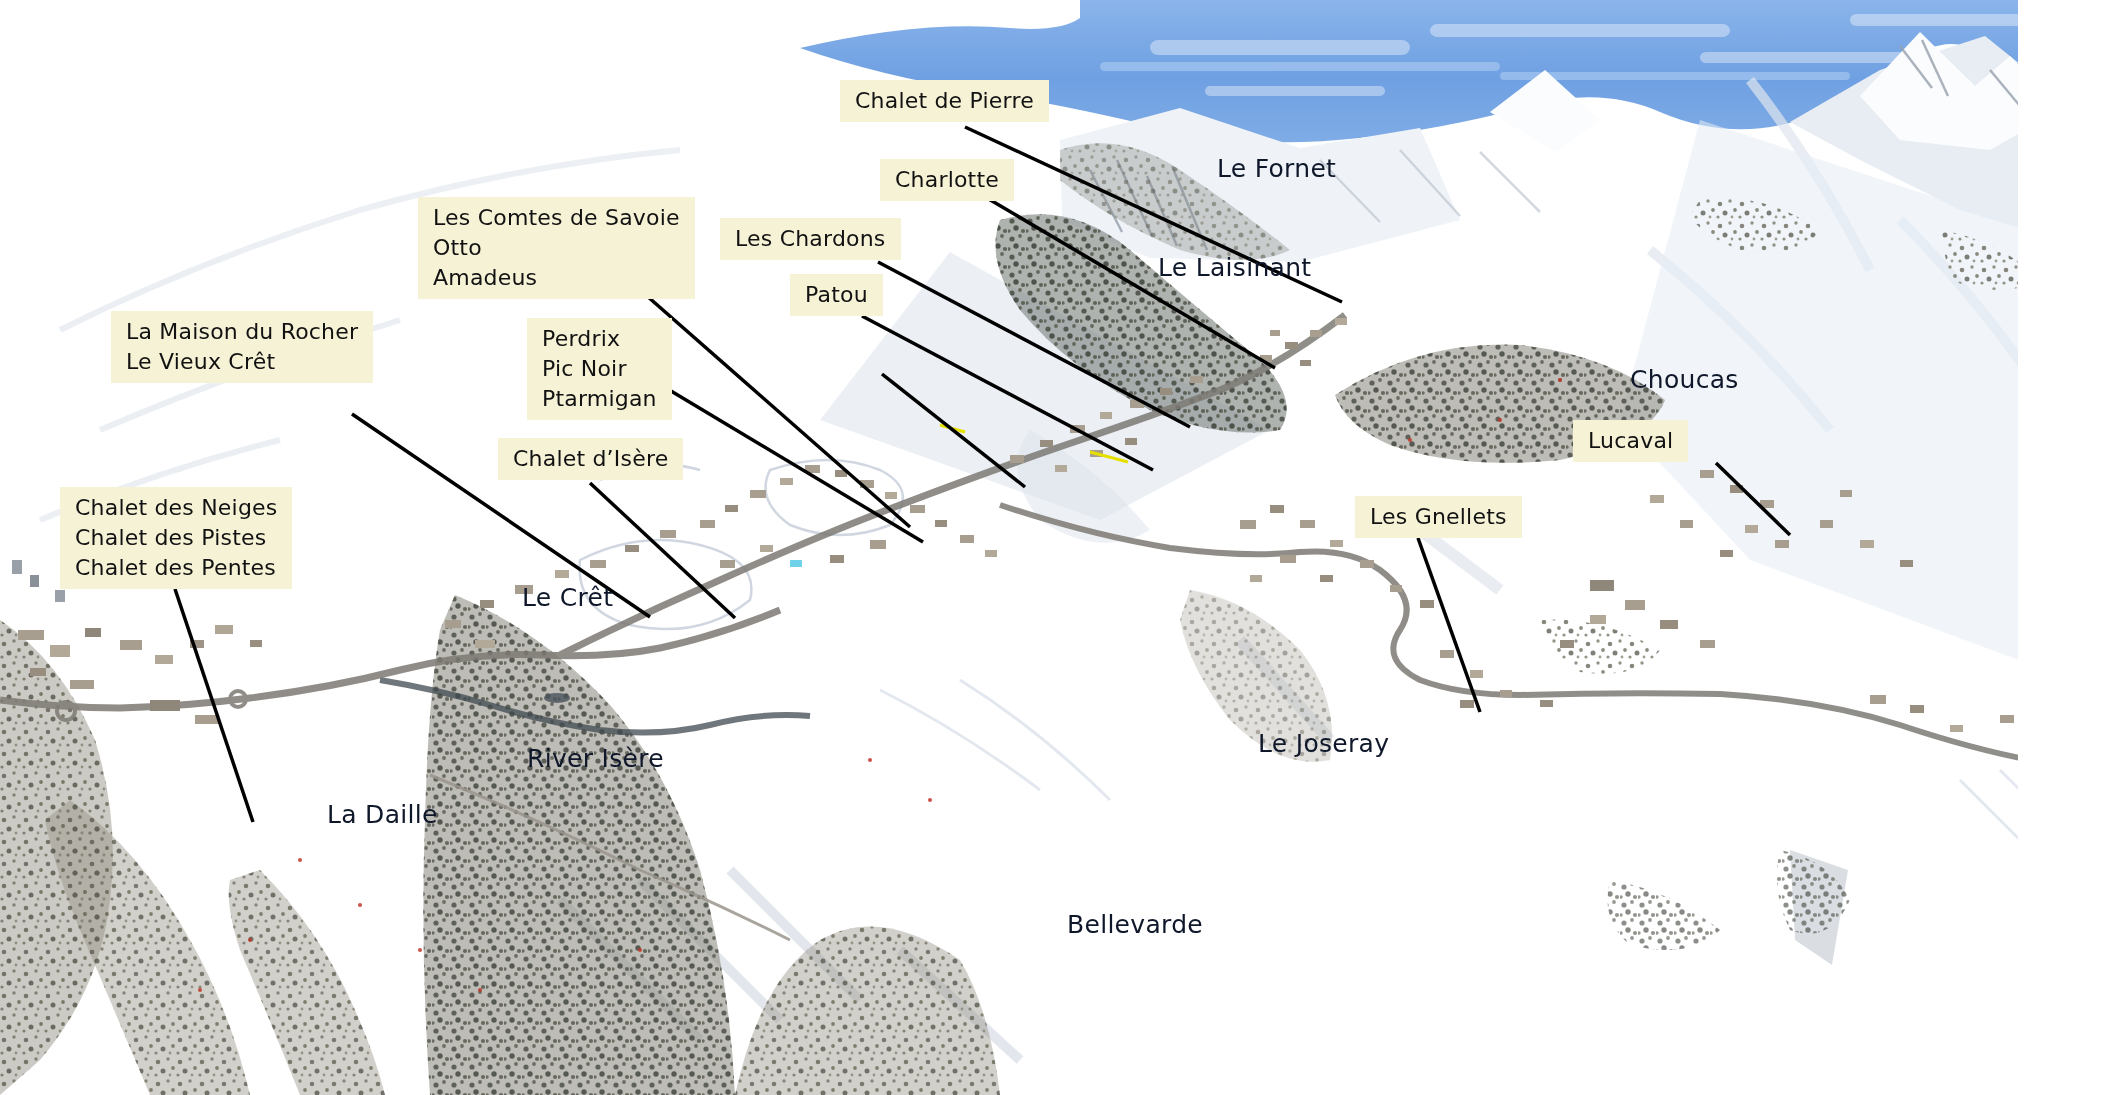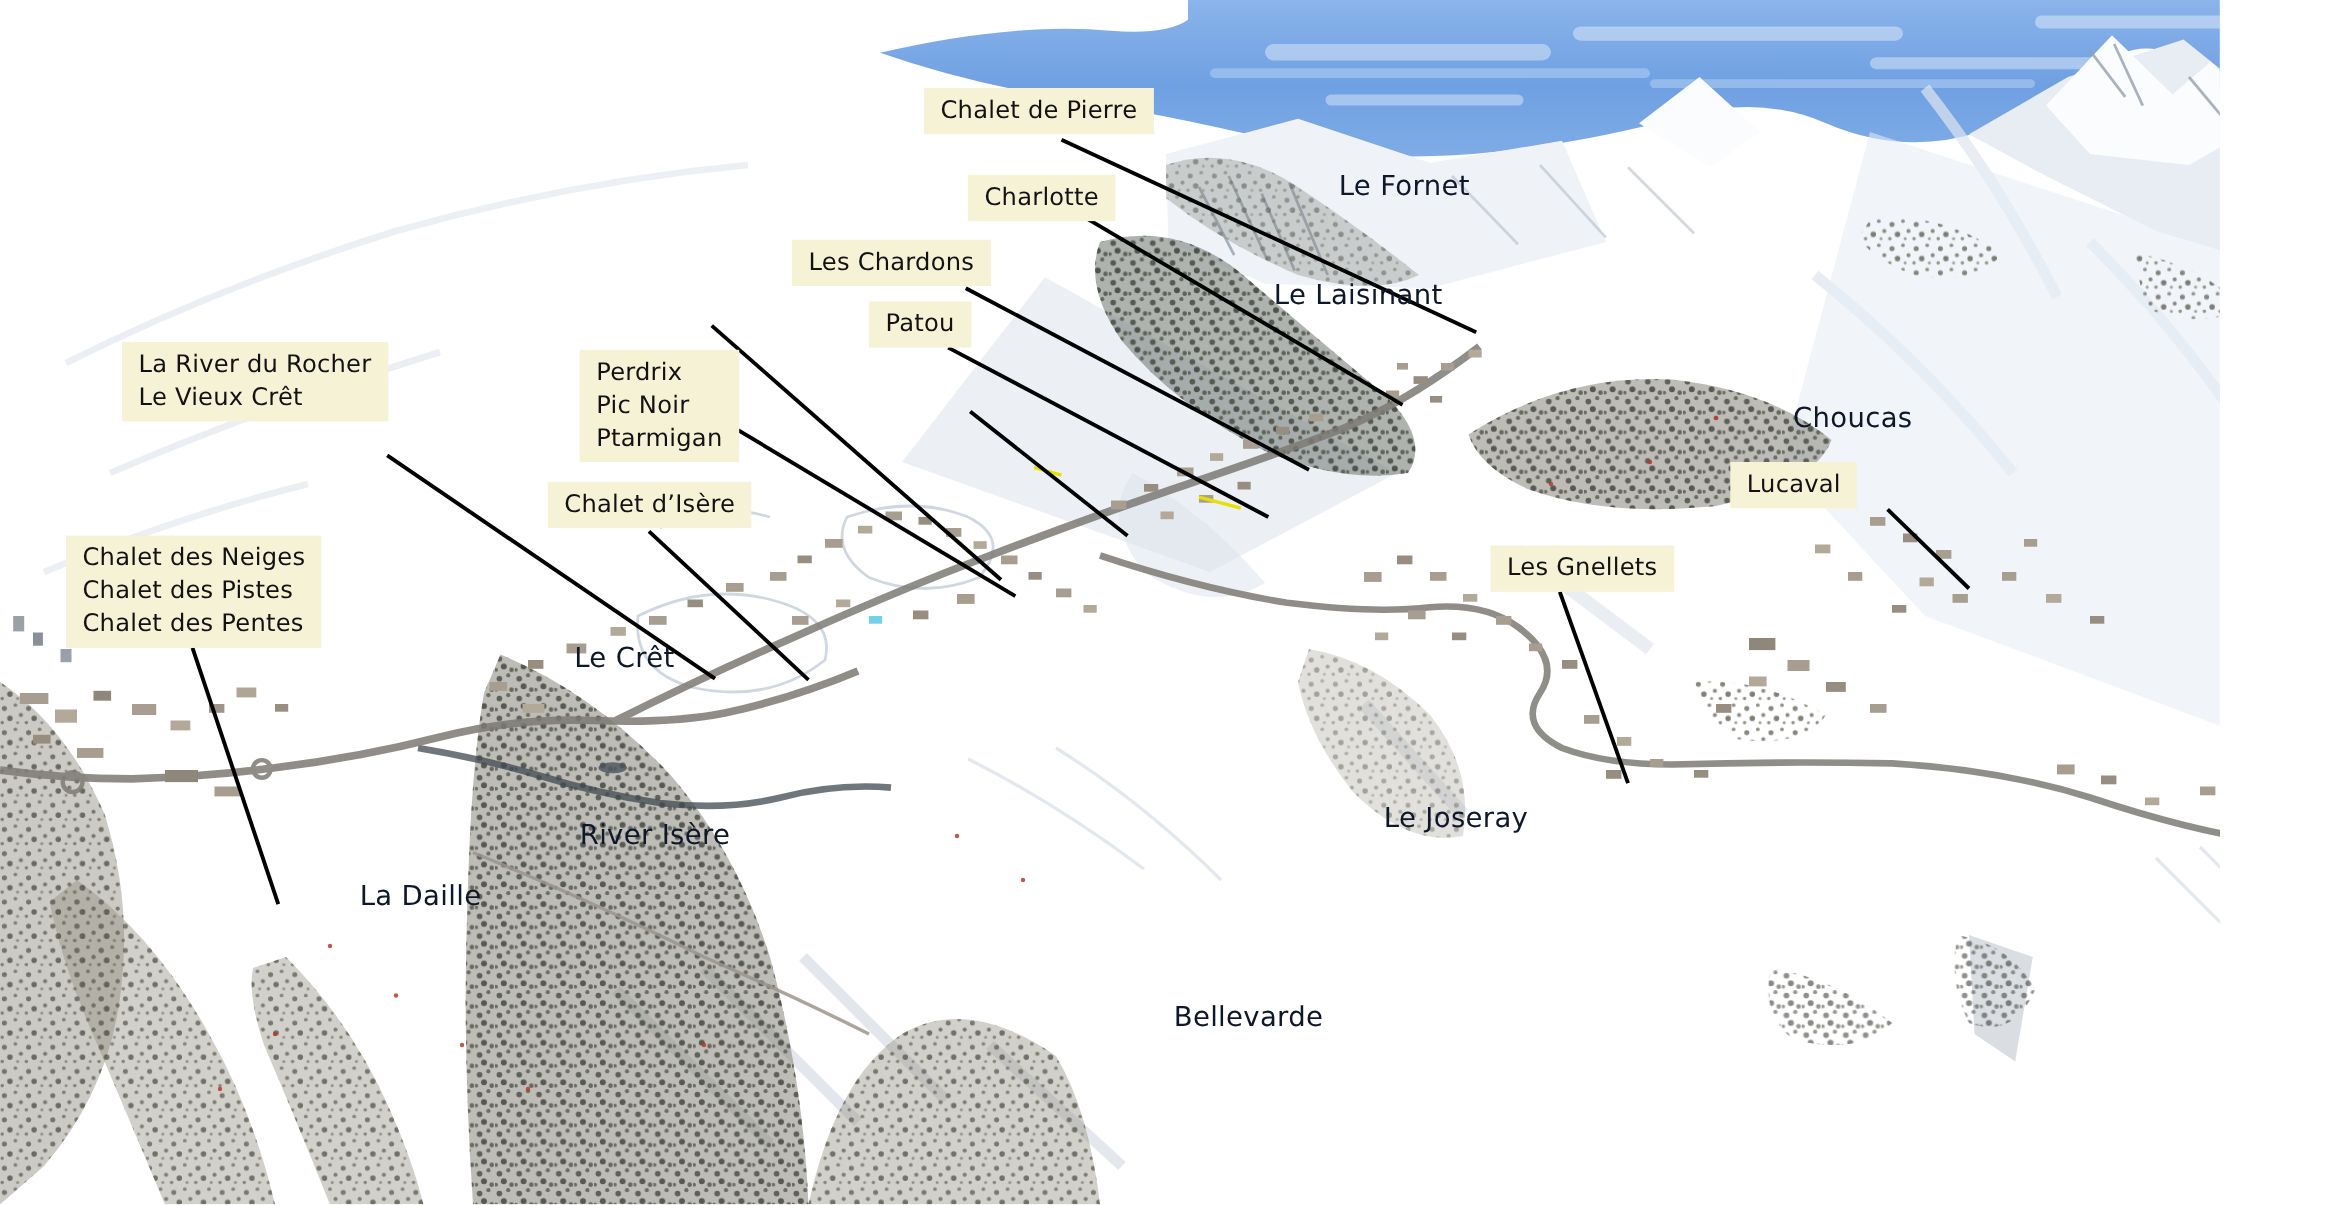--- a/index.html
+++ b/index.html
@@ -346,23 +346,26 @@
       <line x1="352" y1="414" x2="650" y2="617"></line>
       <line x1="590" y1="483" x2="735" y2="618"></line>
       <line x1="175" y1="589" x2="253" y2="822"></line>
       <line x1="1418" y1="538" x2="1480" y2="712"></line>
       <line x1="1716" y1="463" x2="1790" y2="535"></line>
     </g>
   </svg>
 
   <div class="plabel" style="left:840px;top:80px;">Chalet de Pierre</div>
   <div class="plabel" style="left:880px;top:159px;">Charlotte</div>
+  <div class="plabel" style="left:418px;top:197px;">Les Comtes de Savoie
+Otto
+Amadeus</div>
   <div class="plabel" style="left:720px;top:218px;">Les Chardons</div>
   <div class="plabel" style="left:790px;top:274px;">Patou</div>
-  <div class="plabel" style="left:111px;top:311px;">La River du Rocher
+  <div class="plabel" style="left:111px;top:311px;">La Maison du Rocher
 Le Vieux Crêt</div>
   <div class="plabel" style="left:527px;top:318px;">Perdrix
 Pic Noir
 Ptarmigan</div>
   <div class="plabel" style="left:498px;top:438px;">Chalet d’Isère</div>
   <div class="plabel" style="left:60px;top:487px;">Chalet des Neiges
 Chalet des Pistes
 Chalet des Pentes</div>
   <div class="plabel" style="left:1355px;top:496px;">Les Gnellets</div>
   <div class="plabel" style="left:1573px;top:420px;">Lucaval</div>

